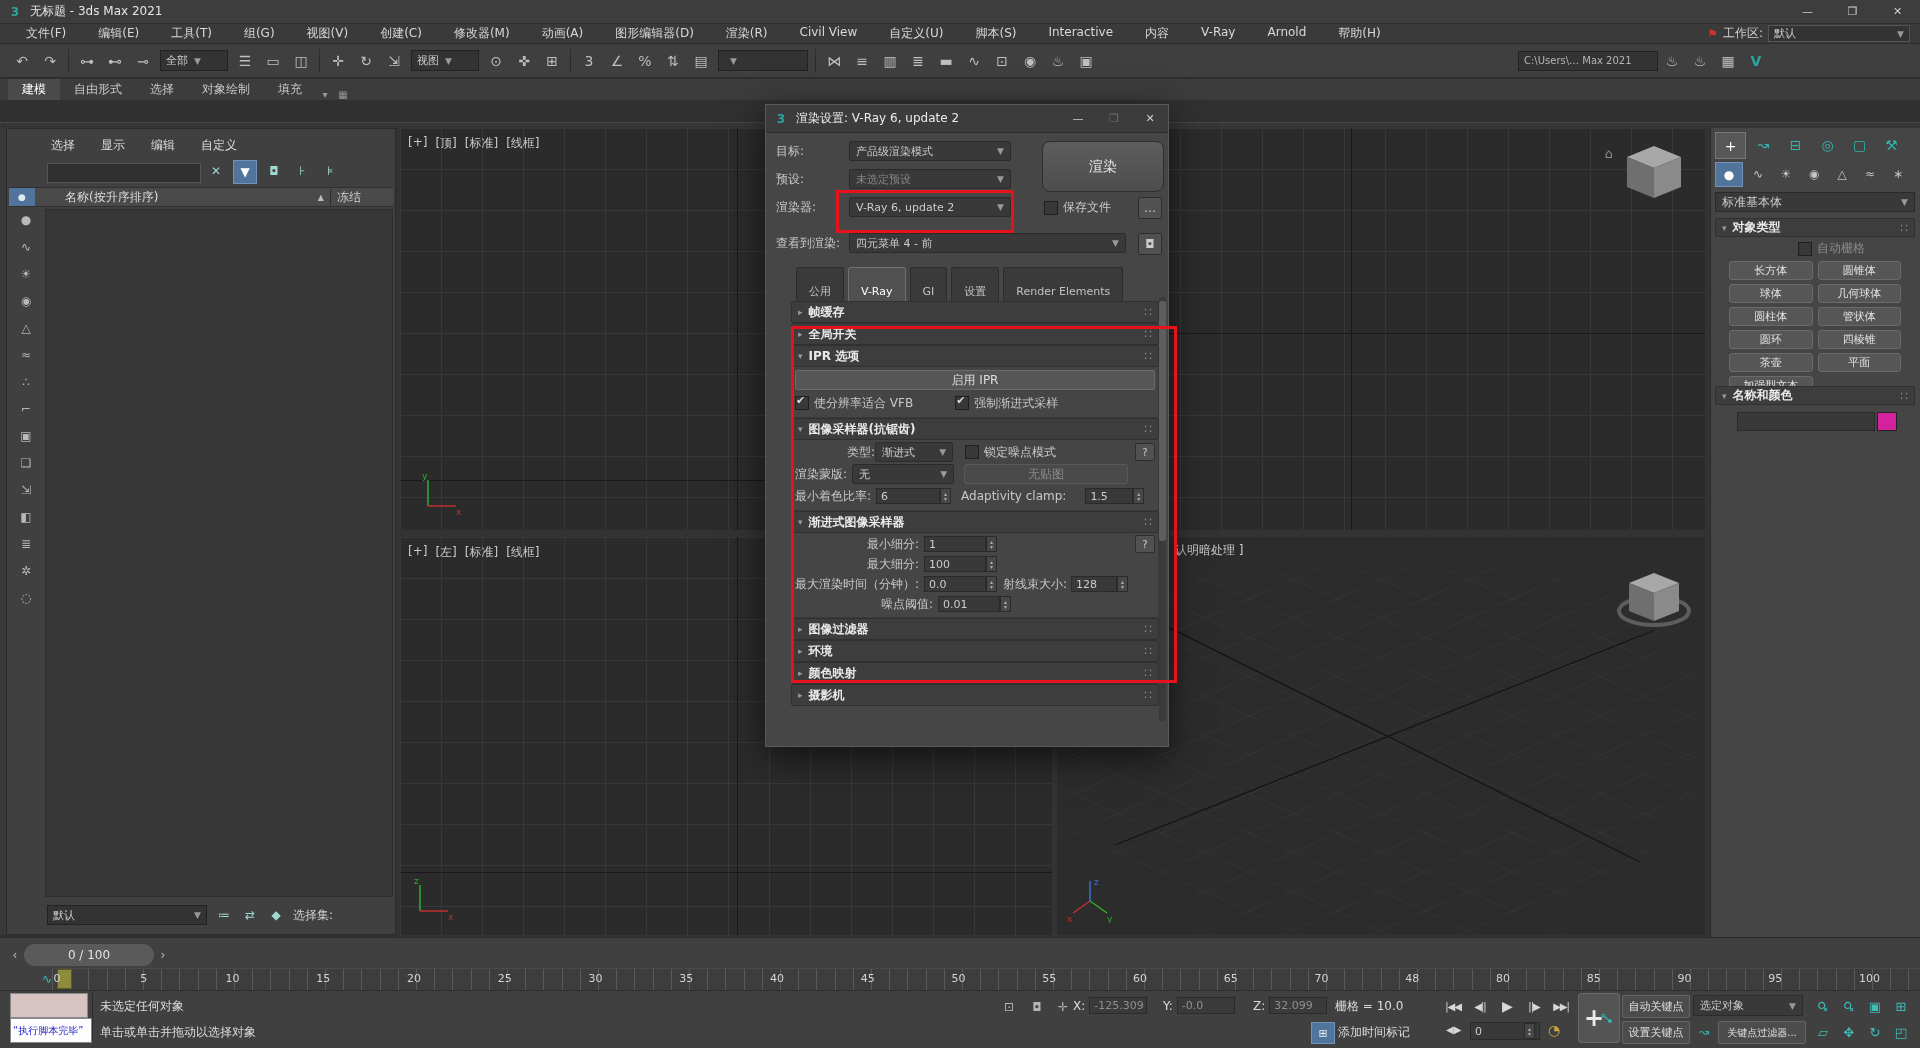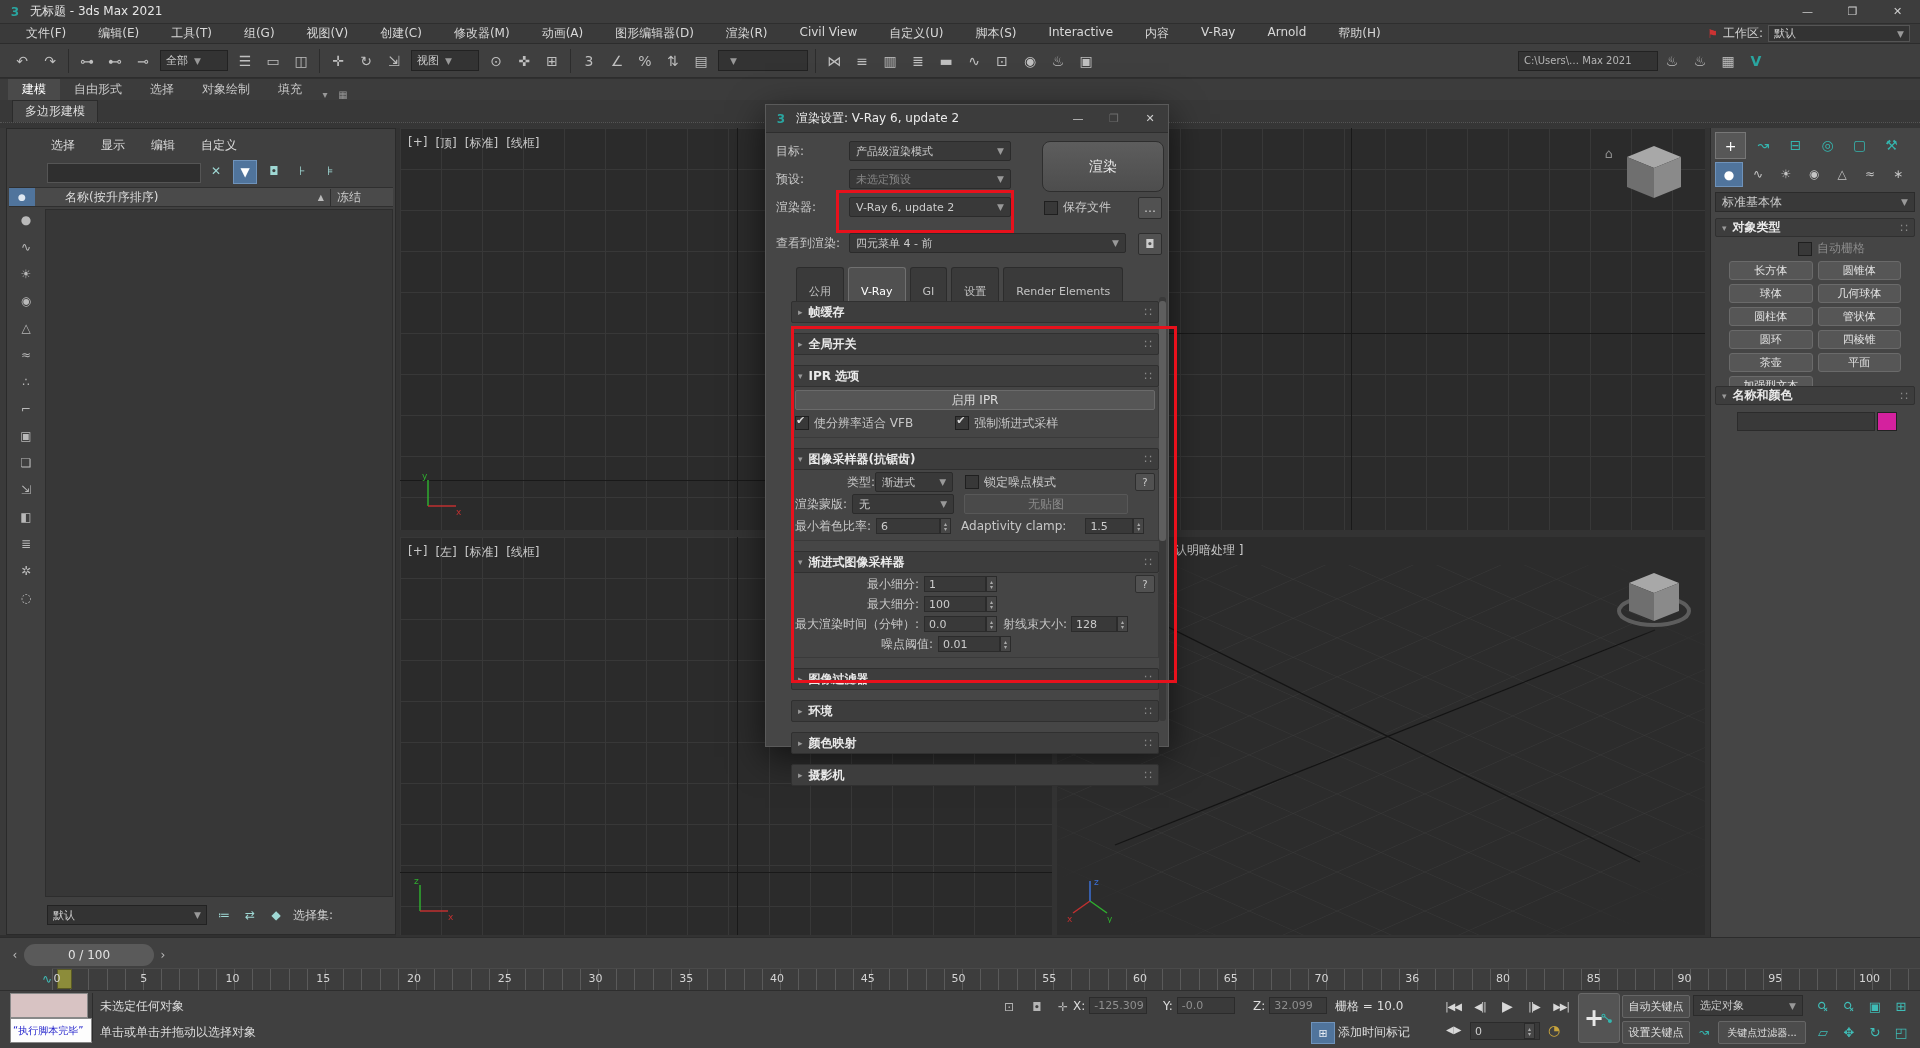--- a/index.html
+++ b/index.html
@@ -96,21 +96,21 @@
   .cmb .car{margin-left:auto;color:#999;font-size:9px;}
   .cmb.dim{color:#878787;}
   .renderbtn{position:absolute;left:276px;top:36px;width:120px;height:49px;background:linear-gradient(#5d5d5d,#4d4d4d);border:1px solid #2e2e2e;border-radius:8px;color:#ececec;font-size:14px;display:flex;align-items:center;justify-content:center;}
   .cb{width:12px;height:12px;background:#383838;border:1px solid #1f1f1f;position:relative;flex:none;}
   .cb.on::after{content:"✔";position:absolute;left:0;top:-3px;font-size:11px;color:#d8d8d8;}
   .cblbl{margin-left:5px;color:#c8c8c8;white-space:nowrap;}
   .sqbtn{height:20px;background:#515151;border:1px solid #2e2e2e;border-radius:2px;color:#ccc;display:flex;align-items:center;justify-content:center;}
   .dtabs{position:absolute;left:30px;top:162px;display:flex;gap:4px;}
   .dtab{height:23px;padding:12px 12px;background:#3a3a3a;border:1px solid #2c2c2c;border-bottom:none;border-radius:3px 3px 0 0;display:flex;align-items:center;color:#c2c2c2;font-size:11px;}
   .dtab[data-on="1"]{background:#505050;color:#fff;border-color:#707070;}
-  .rollarea{position:absolute;left:25px;top:196px;width:368px;display:flex;flex-direction:column;gap:10px;}
+  .rollarea{position:absolute;left:25px;top:196px;width:368px;display:flex;flex-direction:column;gap:0;}
   .rollhost{display:contents;}
   .rhdr{height:20px;background:#3d3d3d;border:1px solid #303030;border-radius:2px;display:flex;align-items:center;color:#eaeaea;font-weight:bold;flex:none;}
   .rhdr::before{content:"▸";color:#9a9a9a;font-size:9px;margin:0 6px;font-weight:normal;}
   .rhdr.open::before{content:"▾";}
   .rhdr::after{content:"∷";margin-left:auto;margin-right:6px;color:#8a8a8a;font-weight:normal;}
   .rbody{background:#454545;border:1px solid #3a3a3a;border-top:none;padding:3px 3px 5px 3px;display:flex;flex-direction:column;gap:4px;}
   .rrow{display:flex;align-items:center;height:18px;}
   .fullbtn{height:18px;background:#565656;border:1px solid #6a6a6a;border-radius:2px;color:#dedede;display:flex;align-items:center;justify-content:center;}
   .val{height:16px;background:#393939;border:1px solid #2b2b2b;color:#ccc;display:flex;align-items:center;padding:0 4px;font-size:11px;box-sizing:border-box;}
   .spin{width:11px;height:16px;display:flex;flex-direction:column;align-items:center;justify-content:center;background:#474747;border:1px solid #2b2b2b;box-sizing:border-box;}
@@ -310,23 +310,20 @@
         <div class="rtab" data-on="0">自由形式</div>
         <div class="rtab" data-on="0">选择</div>
         <div class="rtab" data-on="0">对象绘制</div>
         <div class="rtab" data-on="0">填充</div>
       </div>
     <div style="display:flex;">
 
     <div class="ricon">▾</div>
         <div class="ricon">▦</div>
       </div>
-  </div>
-  <div class="ribbon2">
-    <div class="rsub">多边形建模</div>
   </div>
   <div class="ribsep"></div>
 
   <div class="vpband"></div>
 
   <div class="vp vp-top">
     <div class="axisv" style="left:337px"></div>
     <div class="axish" style="top:352px"></div>
     <div class="vplabel">
 
@@ -684,21 +681,21 @@
         <span class="tlab">25</span>
         <span class="tlab">30</span>
         <span class="tlab">35</span>
         <span class="tlab">40</span>
         <span class="tlab">45</span>
         <span class="tlab">50</span>
         <span class="tlab">55</span>
         <span class="tlab">60</span>
         <span class="tlab">65</span>
         <span class="tlab">70</span>
-        <span class="tlab">36</span>
+        <span class="tlab">48</span>
         <span class="tlab">80</span>
         <span class="tlab">85</span>
         <span class="tlab">90</span>
         <span class="tlab">95</span>
         <span class="tlab">100</span>
       </div>
   </div>
 
   <div class="statusbar">
     <div class="mxs1"></div>

